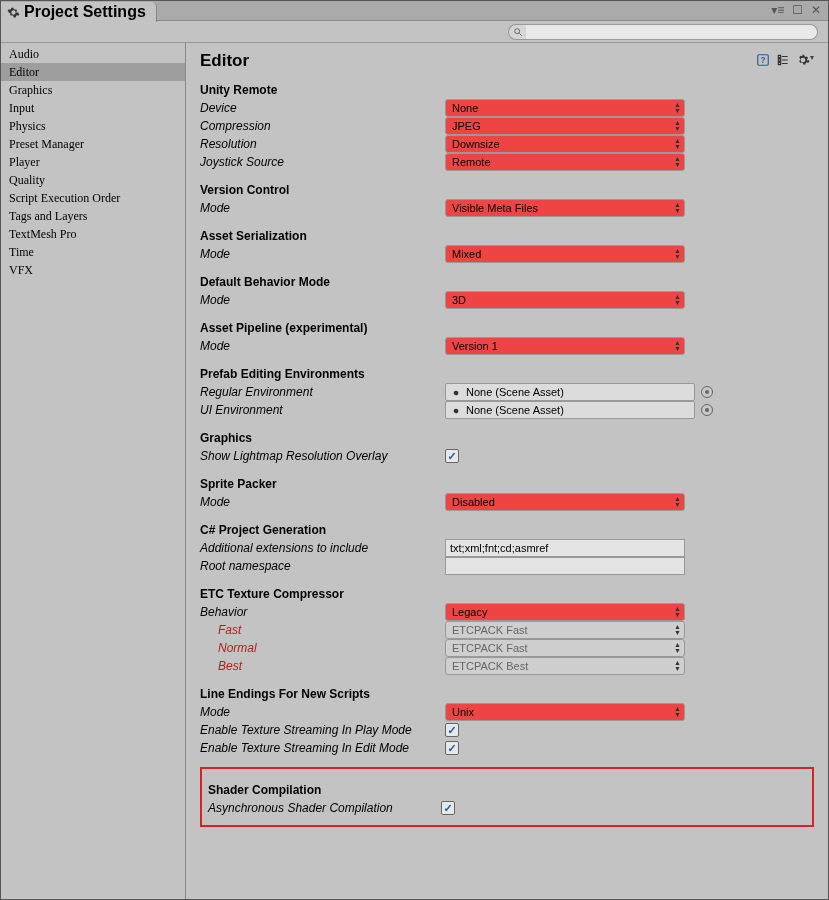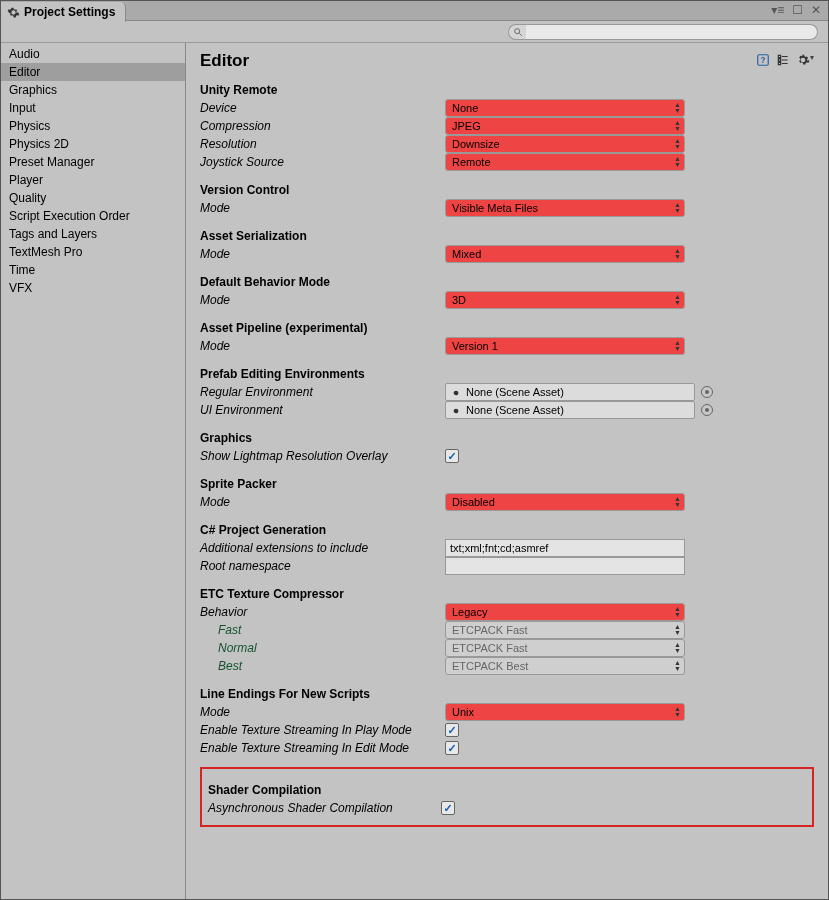--- a/index.html
+++ b/index.html
@@ -24,21 +24,21 @@
   }
   .tab {
     background: #c3c3c3;
     padding: 2px 10px 2px 6px;
     border-right: 1px solid #888;
     border-top-right-radius: 5px;
     display: flex;
     align-items: center;
     gap: 4px;
     font-weight: bold;
-    font-size: 12px;
+    font-size: 16px;
     height: 20px;
     margin-top: 1px;
   }
   .window-controls {
     position: absolute;
     right: 4px;
     top: 2px;
     display: flex;
     gap: 2px;
     align-items: center;
@@ -89,20 +89,21 @@
     width: 185px;
     background: #c3c3c3;
     border-right: 1px solid #888;
     padding-top: 2px;
   }
   .sidebar-item {
     padding: 1px 8px;
     cursor: pointer;
     font-size: 12px;
     line-height: 16px;
+    font-family: Liberation Serif, serif;
   }
   .sidebar-item.selected {
     background: #9e9e9e;
   }
   .content {
     flex: 1;
     background: #c3c3c3;
     padding: 8px 14px 8px 14px;
     overflow-y: auto;
   }
@@ -130,21 +131,21 @@
     align-items: center;
     font-size: 12px;
     line-height: 17px;
     min-height: 18px;
   }
   .row .label {
     width: 245px;
     padding-left: 0;
     font-style: italic;
   }
-  .row .label.indent1 { padding-left: 18px; color: #14532d; }
+  .row .label.indent1 { padding-left: 18px; color: #b91c1c; }
   .row .control {
     flex: 1;
     display: flex;
     align-items: center;
     gap: 6px;
   }
   .dropdown {
     width: 240px;
     height: 18px;
     background: #ef4444;
@@ -264,21 +265,20 @@
   </div>
 </div>
 
 <div class="main">
   <div class="sidebar">
     <div class="sidebar-item">Audio</div>
     <div class="sidebar-item selected">Editor</div>
     <div class="sidebar-item">Graphics</div>
     <div class="sidebar-item">Input</div>
     <div class="sidebar-item">Physics</div>
-    <div class="sidebar-item">Physics 2D</div>
     <div class="sidebar-item">Preset Manager</div>
     <div class="sidebar-item">Player</div>
     <div class="sidebar-item">Quality</div>
     <div class="sidebar-item">Script Execution Order</div>
     <div class="sidebar-item">Tags and Layers</div>
     <div class="sidebar-item">TextMesh Pro</div>
     <div class="sidebar-item">Time</div>
     <div class="sidebar-item">VFX</div>
   </div>
 

